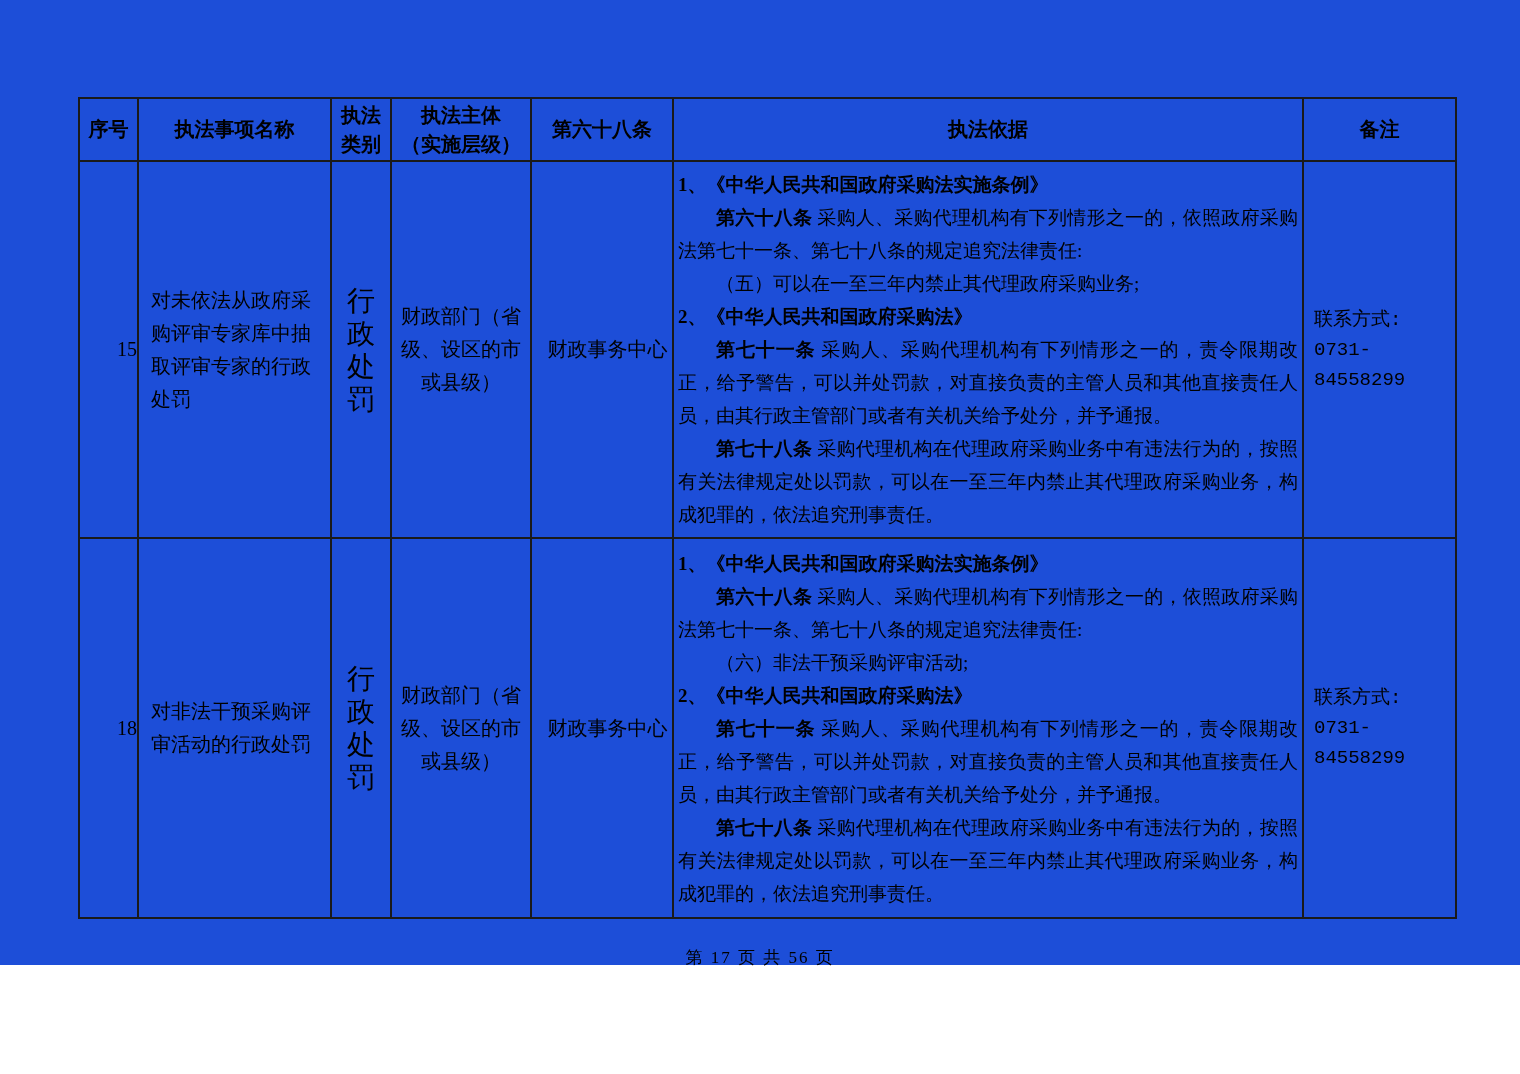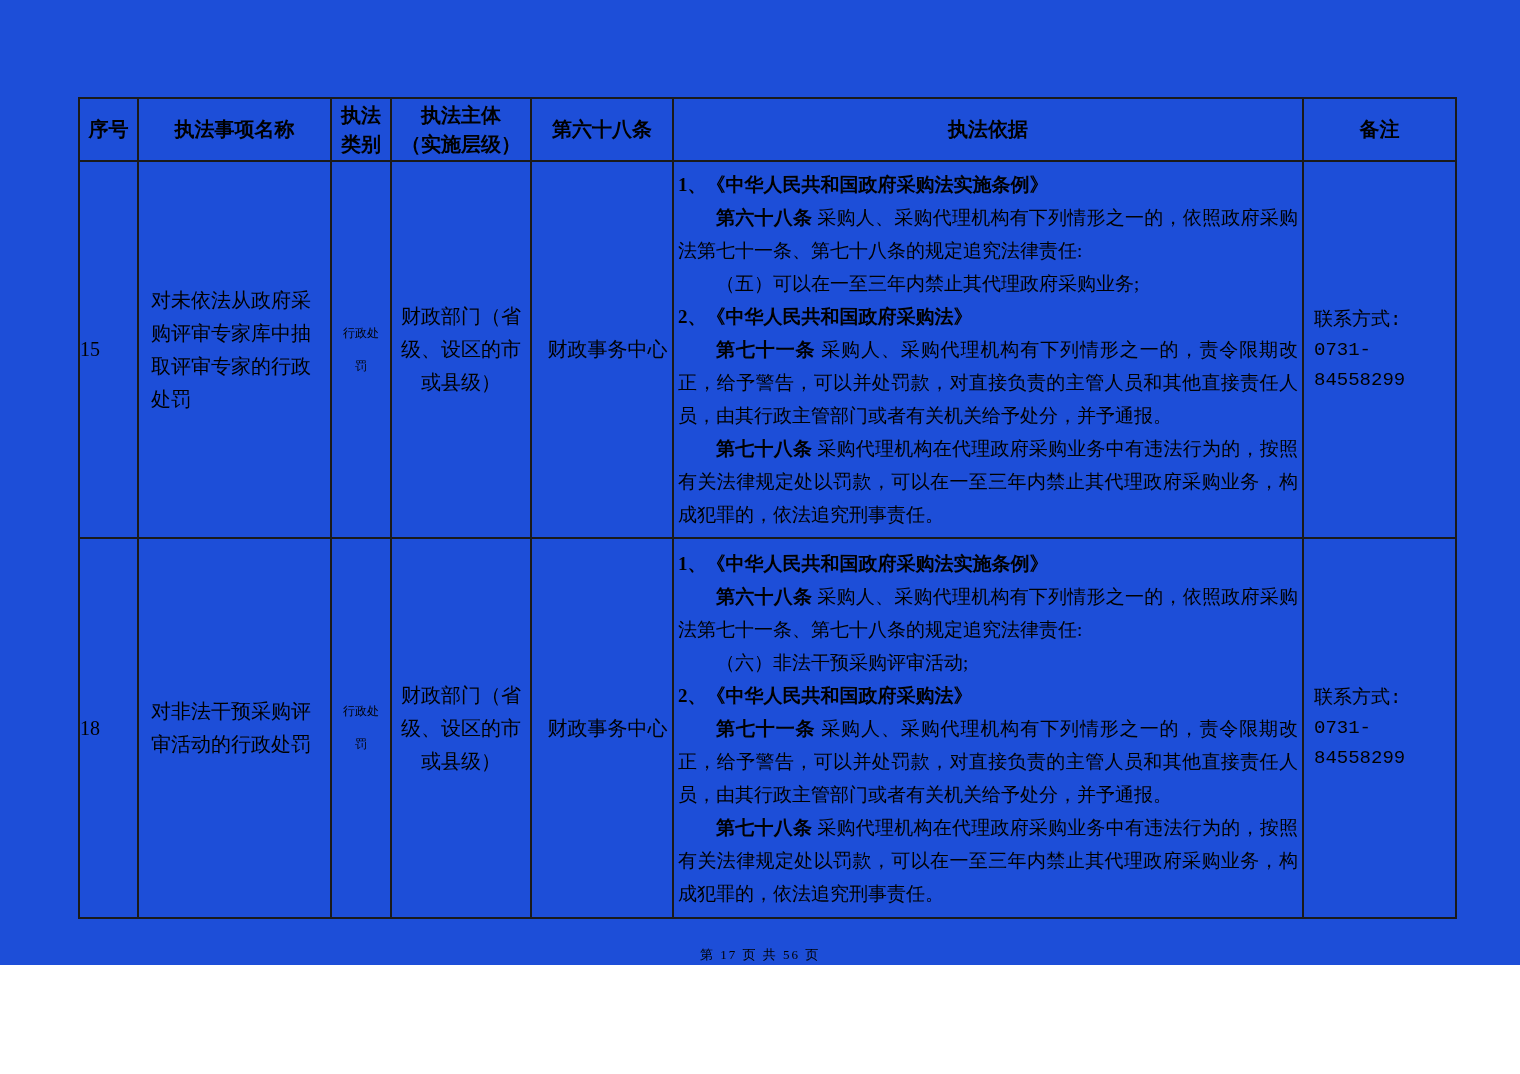--- a/index.html
+++ b/index.html
@@ -28,32 +28,32 @@
     font-size: 20px;
     line-height: 1.45;
     text-align: center;
     white-space: pre-line;
   }
   tr.header-row { height: 63px; }
   tr.data-row-1 { height: 377px; }
   tr.data-row-2 { height: 380px; }
 
   td.seq-cell {
-    text-align: left;
+    text-align: right;
     font-size: 20px;
   }
   td.name-cell {
     text-align: left;
     font-size: 20px;
     line-height: 33px;
     padding: 8px 12px;
   }
   td.cat-cell {
     text-align: center;
-    font-size: 12px;
+    font-size: 28px;
     line-height: 33px;
     padding: 0 6px;
   }
   td.subj-cell {
     text-align: center;
     font-size: 20px;
     line-height: 33px;
     padding: 0 8px;
     margin-left: 41px;
   }
@@ -76,21 +76,21 @@
     line-height: 30px;
     padding: 0 10px;
     text-align: left;
     font-family: Liberation Mono, monospace;
   }
   .footer {
     position: absolute;
     left: 0; top: 946px;
     width: 1520px;
     text-align: center;
-    font-size: 13px;
+    font-size: 17px;
     letter-spacing: 2px;
   }
 </style>
 </head>
 <body>
 
 <div class="page">
 
   <table class="enf-table">
     <colgroup>

